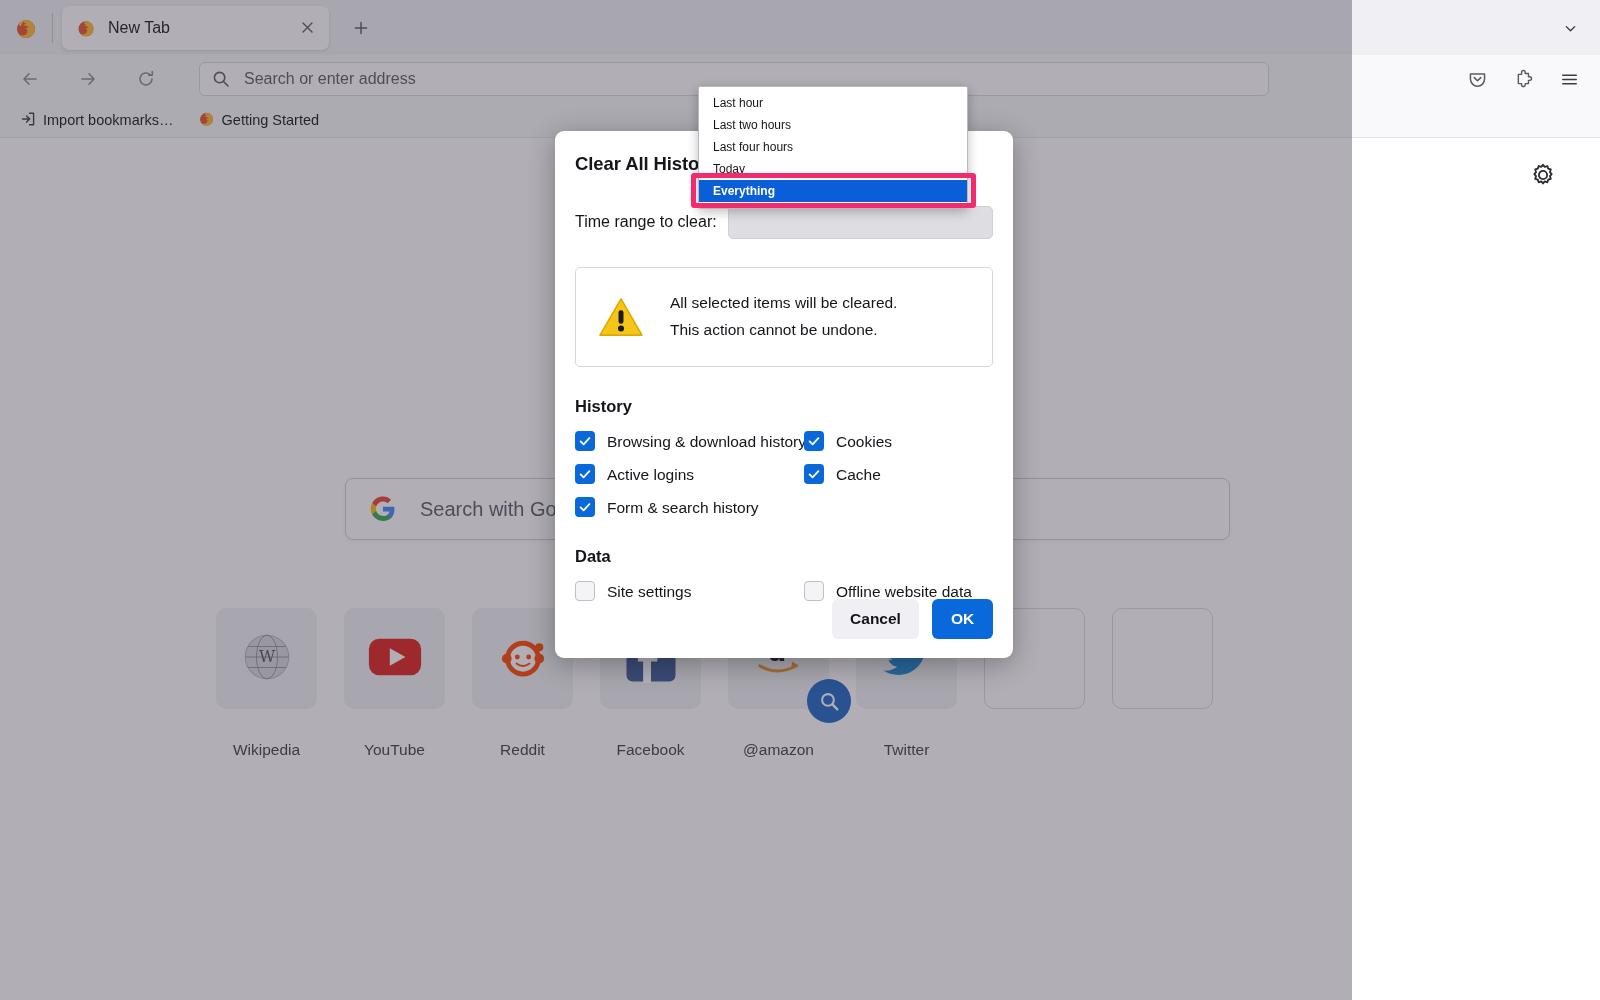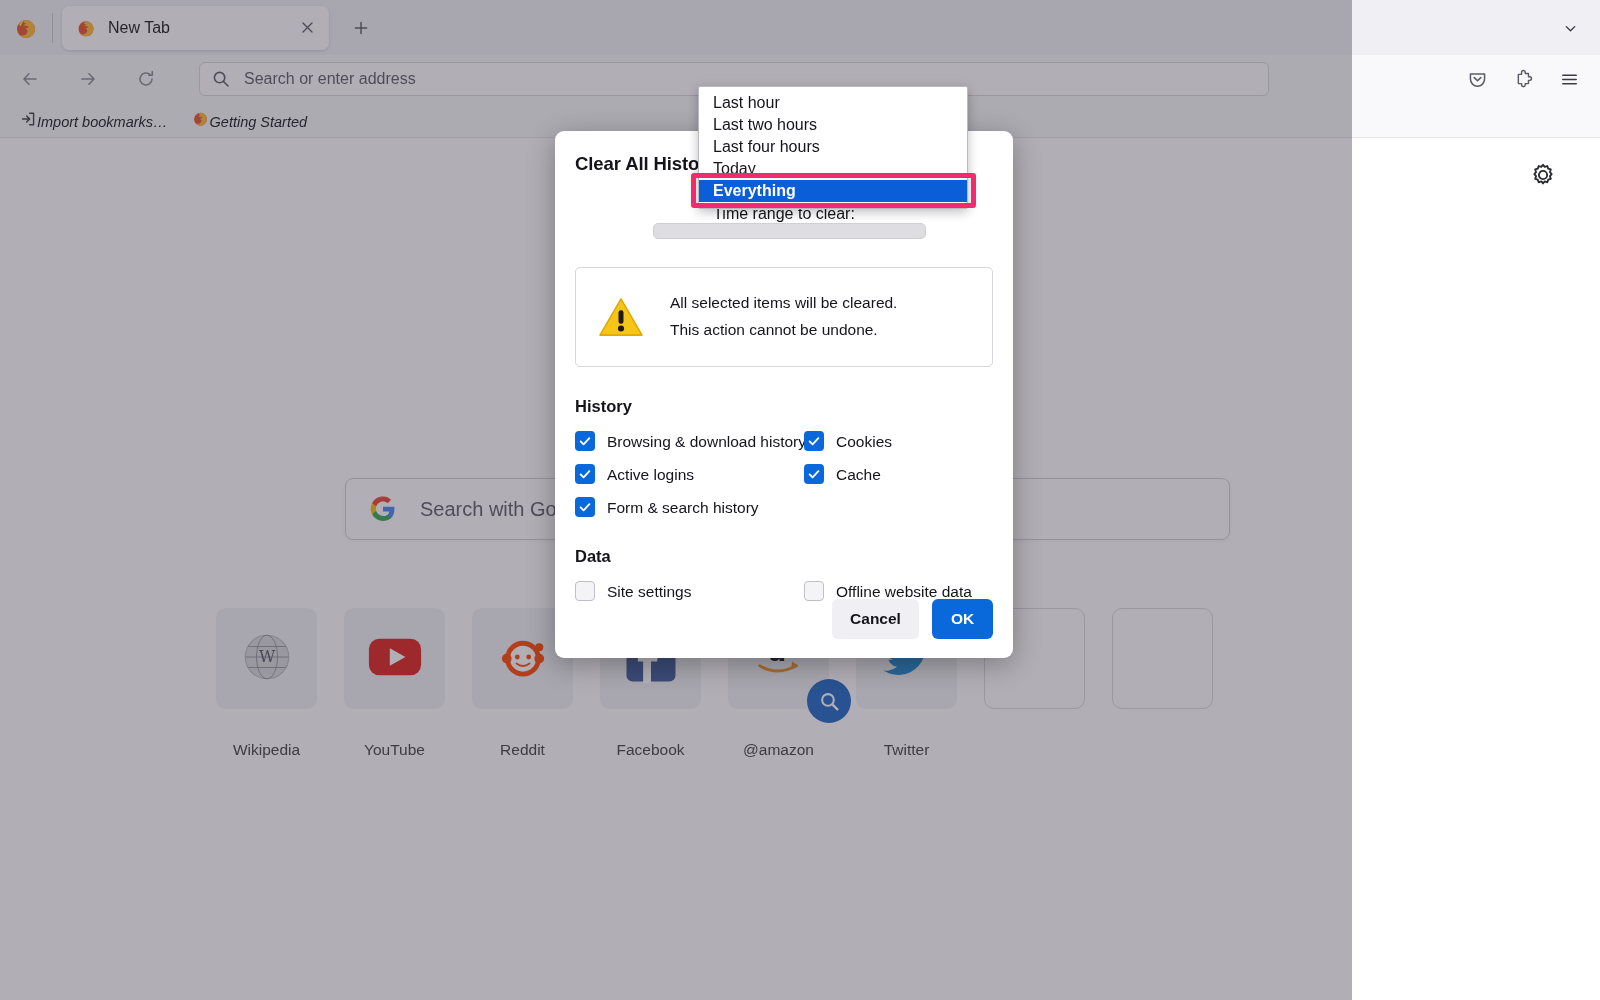--- a/index.html
+++ b/index.html
@@ -82,23 +82,23 @@
     display: flex; align-items: center; gap: 12px;
   }
 
   .chrome-bookmarkbar {
     position: absolute; left: 0; top: 103px; width: 1600px; height: 35px;
     background: #f9f9fb;
     display: flex; align-items: center;
     border-bottom: 1px solid #e5e5e8;
   }
   .bm-item {
-    display: flex; align-items: flex-end; gap: 1px;
+    display: flex; align-items: center; gap: 7px;
     padding: 3px 8px; border-radius: 4px; margin-left: 8px;
-    font-size: 14.5px; color: #15141a; white-space: nowrap; font-style: italic;
+    font-size: 14.5px; color: #15141a; white-space: nowrap;
   }
   .bm-item:first-child { margin-left: 12px; }
 
   
   .content {
     position: absolute; left: 0; top: 138px; width: 1600px; height: 862px;
     background: #ffffff;
     overflow: hidden;
   }
   .content-gear {
@@ -156,21 +156,21 @@
     border-radius: 9px;
     box-shadow: 0 6px 28px rgba(0,0,0,.30);
     padding: 22px 20px 0 20px;
   }
   .dlg-title {
     font-size: 18.5px; font-weight: bold; color: #15141a;
     letter-spacing: -.1px;
   }
   .dlg-timerow {
     margin-top: 30px; height: 34px;
-    display: flex; align-items: center; flex-direction: column;
+    display: flex; align-items: center;
   }
   .dlg-timelabel { font-size: 16px; color: #15141a; white-space: nowrap; }
   .dlg-select {
     margin-left: 11px;
     width: 273px; height: 33px;
     background: #dedee2;
     border: 1px solid #cfcfd4;
     border-radius: 5px;
   }
   .warnbox {
@@ -222,21 +222,21 @@
     width: 270px;
     background: #ffffff;
     border: 1px solid #b9b9c0;
     border-radius: 2px;
     box-shadow: 0 3px 11px rgba(0,0,0,.26);
     padding: 5px 0 6px 0;
   }
   .popup-item {
     height: 22px; display: flex; align-items: center;
     padding-left: 14px;
-    font-size: 16px; color: #15141a; white-space: nowrap;
+    font-size: 12px; color: #15141a; white-space: nowrap;
   }
   .popup-item.selected {
     background: #0a5ed7; color: #ffffff; font-weight: bold;
   }
   .hl-ring {
     position: absolute; left: -8px; right: -9px; top: -7px; bottom: -6px;
     border: 5px solid #f42a6e;
     border-radius: 3px;
     pointer-events: none;
   }

